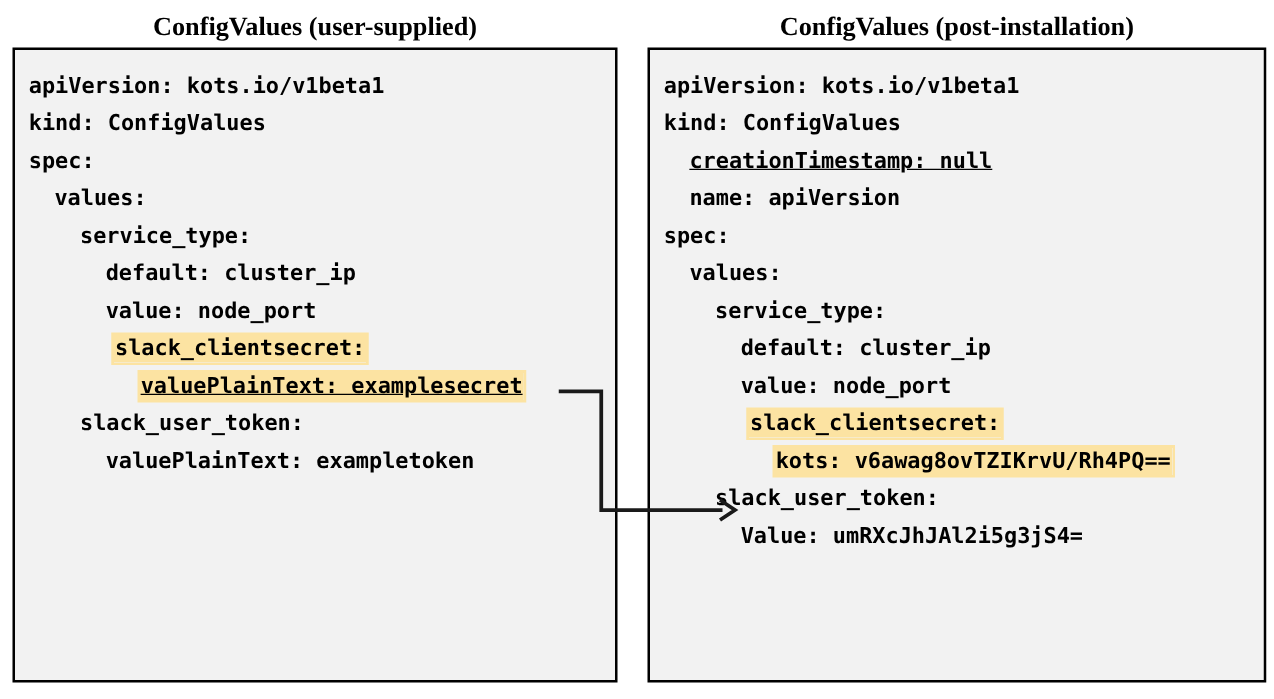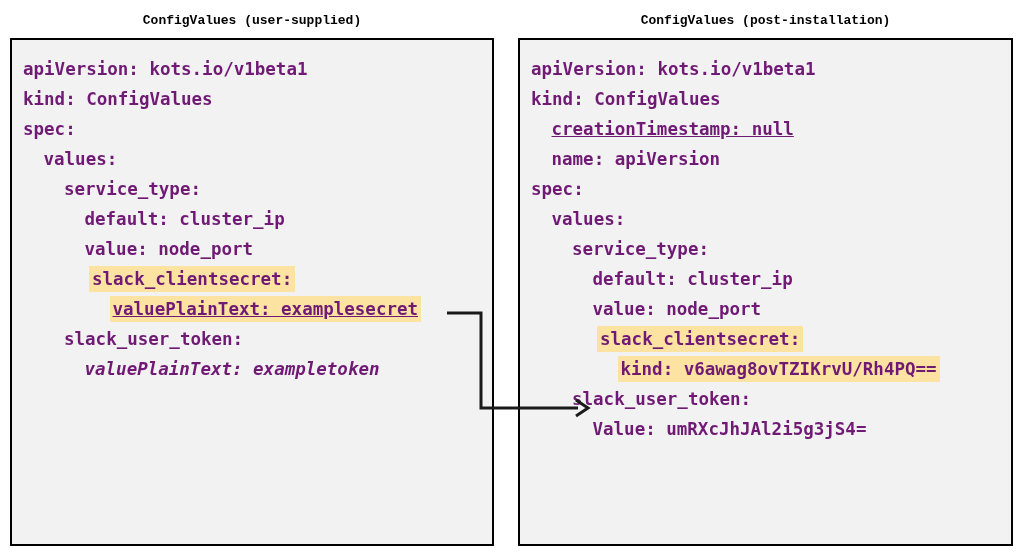--- a/index.html
+++ b/index.html
@@ -16,22 +16,22 @@
   }
 
   .diagram {
     position: absolute;
     inset: 0;
   }
 
   
   .panel-title {
     position: absolute;
-    font-family: Liberation Mono, monospace;
-    font-size: 13px;
+    font-family: Liberation Serif, serif;
+    font-size: 21px;
     font-weight: bold;
     color: #000000;
     letter-spacing: 0px;
     white-space: nowrap;
     text-align: center;
     line-height: 22px;
   }
   #title-left  { left: 10px;  top: 10px; width: 484px; }
   #title-right { left: 518px; top: 10px; width: 495px; }
 
@@ -53,21 +53,21 @@
     padding: 14px 0 0 10px;
   }
 
   .code-line {
     height: 30px;
     line-height: 30px;
     white-space: pre;
     font-family: "DejaVu Sans Mono", "Liberation Mono", monospace;
     font-size: 17.5px;
     font-weight: bold;
-    color: #701a75;
+    color: #000000;
   }
   .code-line .txt {
     display: inline;
     padding: 1px 1px;
   }
   .code-line.hl .txt {
     background: #fce3a2;
     box-shadow: 0 0 0 2px #fce3a2;
     margin-left: 28px;
   }
@@ -96,37 +96,37 @@
         <div class="code-line" style="padding-left: 0px;"><span class="txt">apiVersion: kots.io/v1beta1</span></div>
         <div class="code-line" style="padding-left: 0px;"><span class="txt">kind: ConfigValues</span></div>
         <div class="code-line" style="padding-left: 0px;"><span class="txt">spec:</span></div>
         <div class="code-line" style="padding-left: 20.5px;"><span class="txt">values:</span></div>
         <div class="code-line" style="padding-left: 41px;"><span class="txt">service_type:</span></div>
         <div class="code-line" style="padding-left: 61.5px;"><span class="txt">default: cluster_ip</span></div>
         <div class="code-line" style="padding-left: 61.5px;"><span class="txt">value: node_port</span></div>
         <div class="code-line hl" style="padding-left: 41px;"><span class="txt" style="background: rgb(252, 227, 162); box-shadow: rgb(252, 227, 162) 0px 0px 0px 2px;">slack_clientsecret:</span></div>
         <div class="code-line hl" style="padding-left: 61.5px;"><span class="txt" style="background: rgb(252, 227, 162); box-shadow: rgb(252, 227, 162) 0px 0px 0px 2px; text-decoration: underline;">valuePlainText: examplesecret</span></div>
         <div class="code-line" style="padding-left: 41px;"><span class="txt">slack_user_token:</span></div>
-        <div class="code-line" style="padding-left: 61.5px; font-style: italic;"><span class="txt">valuePlainText: exampletoken</span></div>
+        <div class="code-line" style="padding-left: 61.5px;"><span class="txt">valuePlainText: exampletoken</span></div>
       </div>
   </div>
 
   <div class="panel" id="panel-right" style="background: rgb(242, 242, 242); border-color: rgb(0, 0, 0);">
     <div class="code-block" id="code-right">
         <div class="code-line" style="padding-left: 0px;"><span class="txt">apiVersion: kots.io/v1beta1</span></div>
         <div class="code-line" style="padding-left: 0px;"><span class="txt">kind: ConfigValues</span></div>
         <div class="code-line" style="padding-left: 20.5px; text-decoration: underline;"><span class="txt">creationTimestamp: null</span></div>
         <div class="code-line" style="padding-left: 20.5px;"><span class="txt">name: apiVersion</span></div>
         <div class="code-line" style="padding-left: 0px;"><span class="txt">spec:</span></div>
         <div class="code-line" style="padding-left: 20.5px;"><span class="txt">values:</span></div>
         <div class="code-line" style="padding-left: 41px;"><span class="txt">service_type:</span></div>
         <div class="code-line" style="padding-left: 61.5px;"><span class="txt">default: cluster_ip</span></div>
         <div class="code-line" style="padding-left: 61.5px;"><span class="txt">value: node_port</span></div>
         <div class="code-line hl" style="padding-left: 41px;"><span class="txt" style="background: rgb(252, 227, 162); box-shadow: rgb(252, 227, 162) 0px 0px 0px 2px;">slack_clientsecret:</span></div>
-        <div class="code-line hl" style="padding-left: 61.5px;"><span class="txt" style="background: rgb(252, 227, 162); box-shadow: rgb(252, 227, 162) 0px 0px 0px 2px;">kind: v6awag8ovTZIKrvU/Rh4PQ==</span></div>
+        <div class="code-line hl" style="padding-left: 61.5px;"><span class="txt" style="background: rgb(252, 227, 162); box-shadow: rgb(252, 227, 162) 0px 0px 0px 2px;">kots: v6awag8ovTZIKrvU/Rh4PQ==</span></div>
         <div class="code-line" style="padding-left: 41px;"><span class="txt">slack_user_token:</span></div>
         <div class="code-line" style="padding-left: 61.5px;"><span class="txt">Value: umRXcJhJAl2i5g3jS4=</span></div>
       </div>
   </div>
 
   <svg id="connector" viewBox="0 0 1019 559">
     <polyline id="connector-path" points="447,313 481,313 481,408 578,408" fill="none" stroke="#1a1a1a" stroke-width="3" stroke-linejoin="miter" stroke-linecap="butt"></polyline>
     <polyline id="connector-head" points="576,400 588,408 576,416" fill="none" stroke="#1a1a1a" stroke-width="3" stroke-linejoin="miter" stroke-linecap="butt"></polyline>
   </svg>
 

